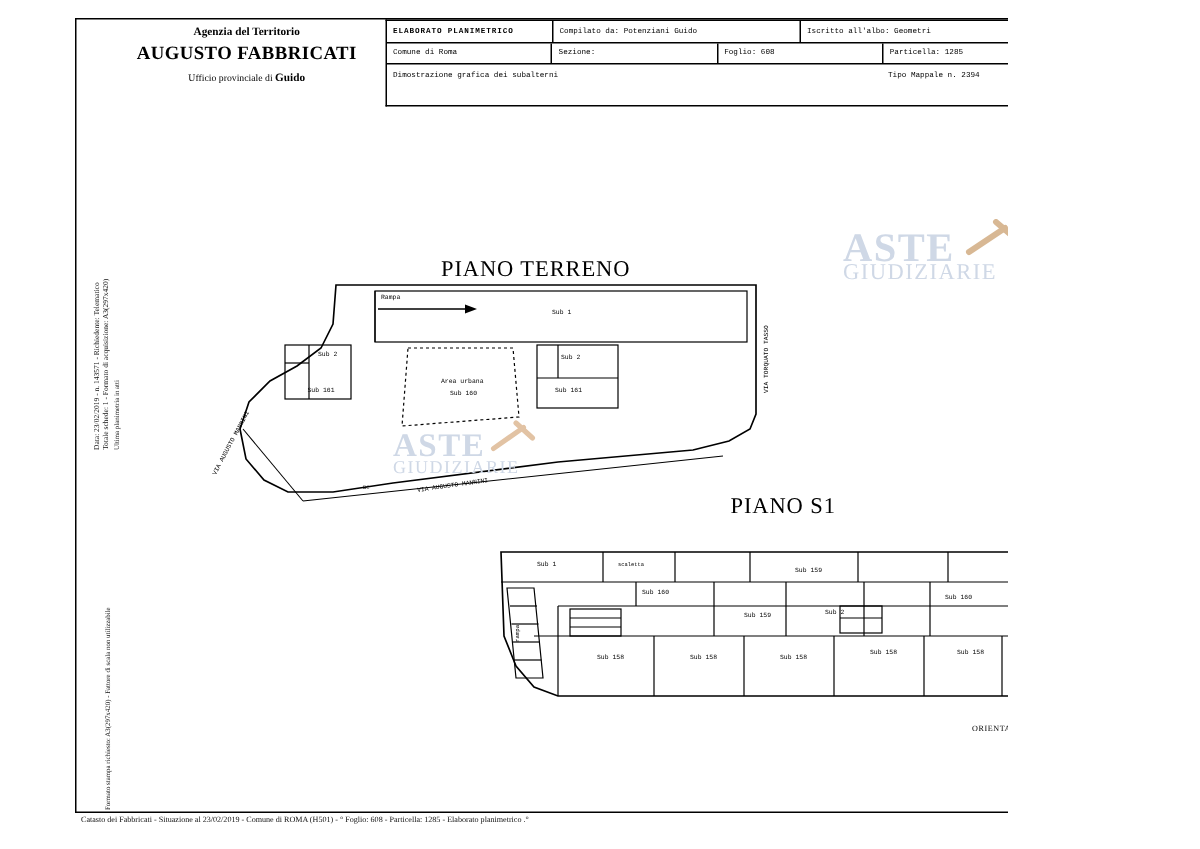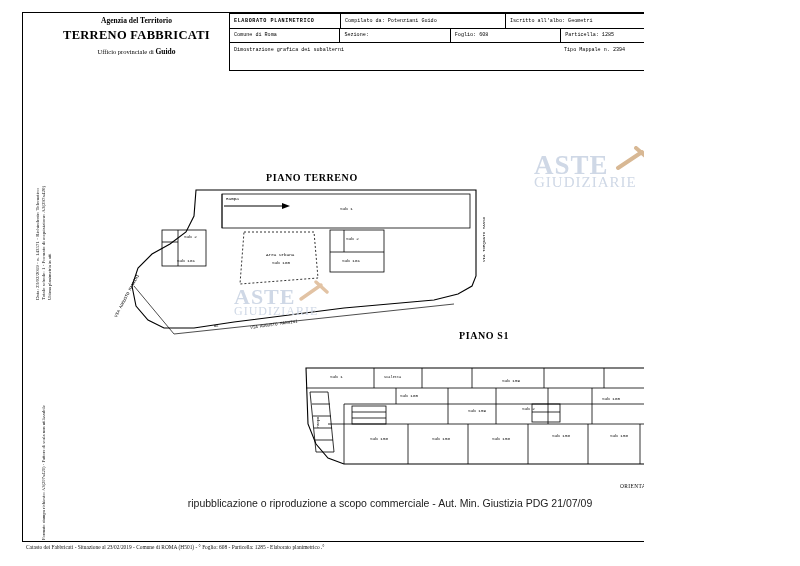--- a/index.html
+++ b/index.html
@@ -10,20 +10,21 @@
   body {
     font-family: "Liberation Sans", sans-serif;
     color: #000;
   }
   #page {
     position: relative;
     width: 644px;
     height: 566px;
     background: #ffffff;
     overflow: hidden;
+    margin-left: 28px;
   }
   
   .frame {
     position: absolute;
     left: 22px;
     top: 12px;
     width: 756px;
     height: 530px;
     border: 1px solid #000;
     box-sizing: border-box;
@@ -116,22 +117,22 @@
   .cw-c { width: 103px; }
   .cw-d { width: 107px; }
   .cw-full { flex: 1; }
 
   
   .drawing { position: absolute; left: 44px; top: 72px; width: 734px; height: 470px; }
 
   .plan-title {
     position: absolute;
     font-family: "Liberation Serif", serif;
-    font-weight: bold;
-    font-size: 10px;
+    font-weight: normal;
+    font-size: 15px;
     letter-spacing: .6px;
   }
   .sub-label {
     position: absolute;
     font-family: "Liberation Mono", monospace;
     font-size: 4.3px;
     color: #000;
     white-space: nowrap;
   }
   .street-label {
@@ -207,21 +208,21 @@
   <div class="vtext" style="left:40px; top:300px;">Totale schede: 1 - Formato di acquisizione: A3(297x420)</div>
   <div class="vtext small" style="left:46px; top:300px;">Ultima planimetria in atti</div>
   <div class="vtext small" style="left:40px; top:540px;">Formato stampa richiesto: A3(297x420) - Fattore di scala non utilizzabile</div>
 
   <div class="vtext" style="left:790px; top:310px;">Data: 23/02/2019 - n. 143571 - Richiedente: Telematico</div>
 
   <div class="header">
 
     <div class="hdr-left">
       <div class="l1">Agenzia del Territorio</div>
-      <div class="l2">TERRENO FABBRICATI</div>
+      <div class="l2">AUGUSTO FABBRICATI</div>
       <div class="l3">
         <span>Ufficio provinciale di</span>
         <b>Guido</b>
       </div>
     </div>
 
     <div class="hdr-table">
       <div class="hdr-row">
         <div class="hdr-cell cw1 bold">ELABORATO PLANIMETRICO</div>
         <div class="hdr-cell cw2">Compilato da: Potenziani Guido</div>
@@ -374,17 +375,16 @@
     <svg class="hammer" style="left:252px;top:208px;" width="36" height="26">
       <g stroke="#e2c3a4" stroke-width="3.4" fill="none" stroke-linecap="round">
         <line x1="5" y1="19" x2="25" y2="5"></line>
         <line x1="20" y1="2" x2="31" y2="12"></line>
       </g>
     </svg>
   </div>
 
 
   <div class="notice">
-    <div>ripubblicazione o riproduzione a scopo commerciale - Aut. Min. Giustizia PDG 21/07/09</div>
   </div>
 
   <div class="footer">Catasto dei Fabbricati - Situazione al 23/02/2019 - Comune di ROMA (H501) - ° Foglio: 608 - Particella: 1285 - Elaborato planimetrico .°</div>
 </div>
 
 </body></html>

